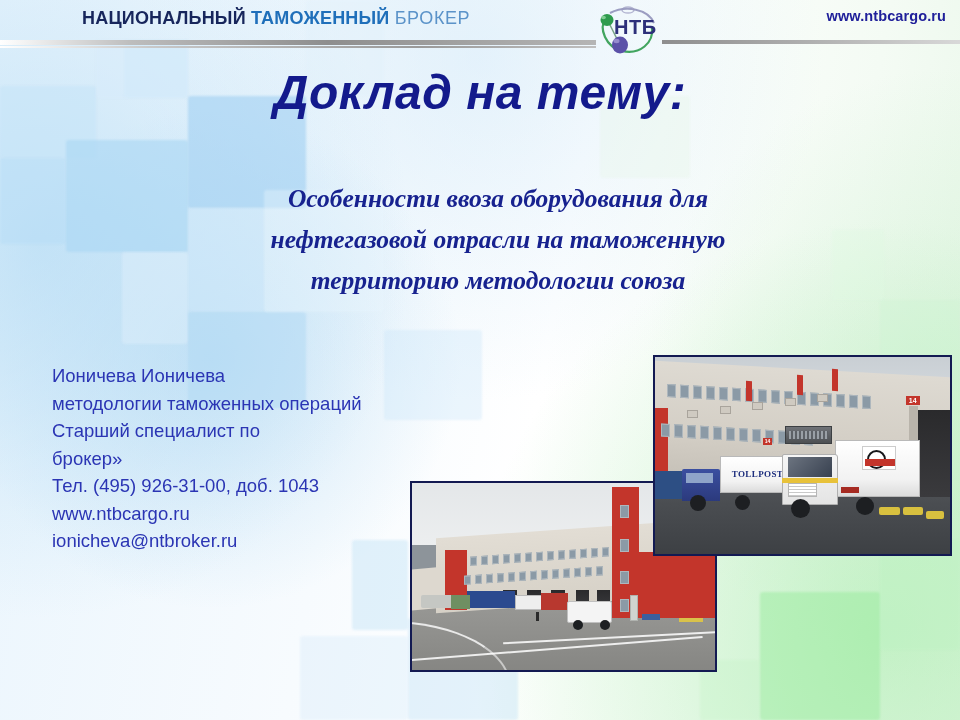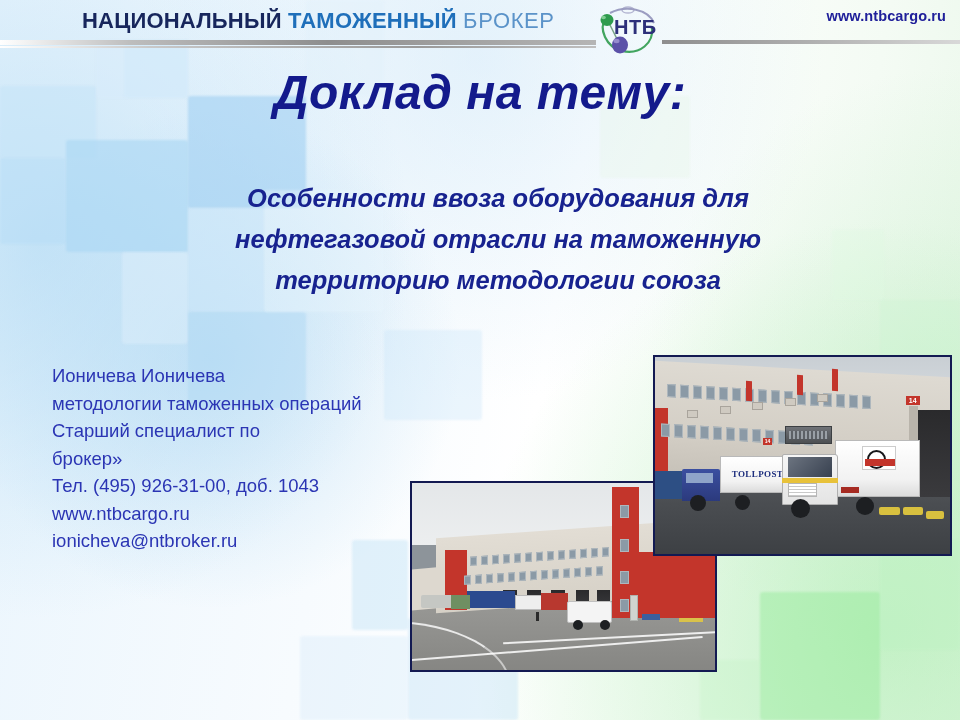--- a/index.html
+++ b/index.html
@@ -44,21 +44,21 @@
   
   .header {
     position: absolute;
     left: 0; top: 0;
     width: 960px; height: 46px;
   }
   .brand {
     position: absolute;
     left: 82px; top: 8px;
     white-space: nowrap;
-    font-size: 22px;
+    font-size: 18px;
     letter-spacing: 0.2px;
   }
   .brand .w1 { color:#17265c; font-weight:700; }
   .brand .w2 { color:#1f6fba; font-weight:700; }
   .brand .w3 { color:#5b93c9; font-weight:400; letter-spacing:0.6px; }
 
   .logo {
     position: absolute;
     left: 592px; top: 3px;
     width: 78px; height: 56px;
@@ -115,20 +115,21 @@
   .subtitle {
     position: absolute;
     left: 148px; top: 178px;
     width: 700px;
     text-align: center;
     font-size: 25.5px;
     font-weight: 700;
     font-style: italic;
     color: #17228f;
     line-height: 41px;
+    font-family: Liberation Serif, serif;
   }
 
   
   .contact {
     position: absolute;
     left: 52px; top: 362px;
     width: 370px;
     font-size: 18.5px;
     color: #2b35b4;
     line-height: 27.5px;

